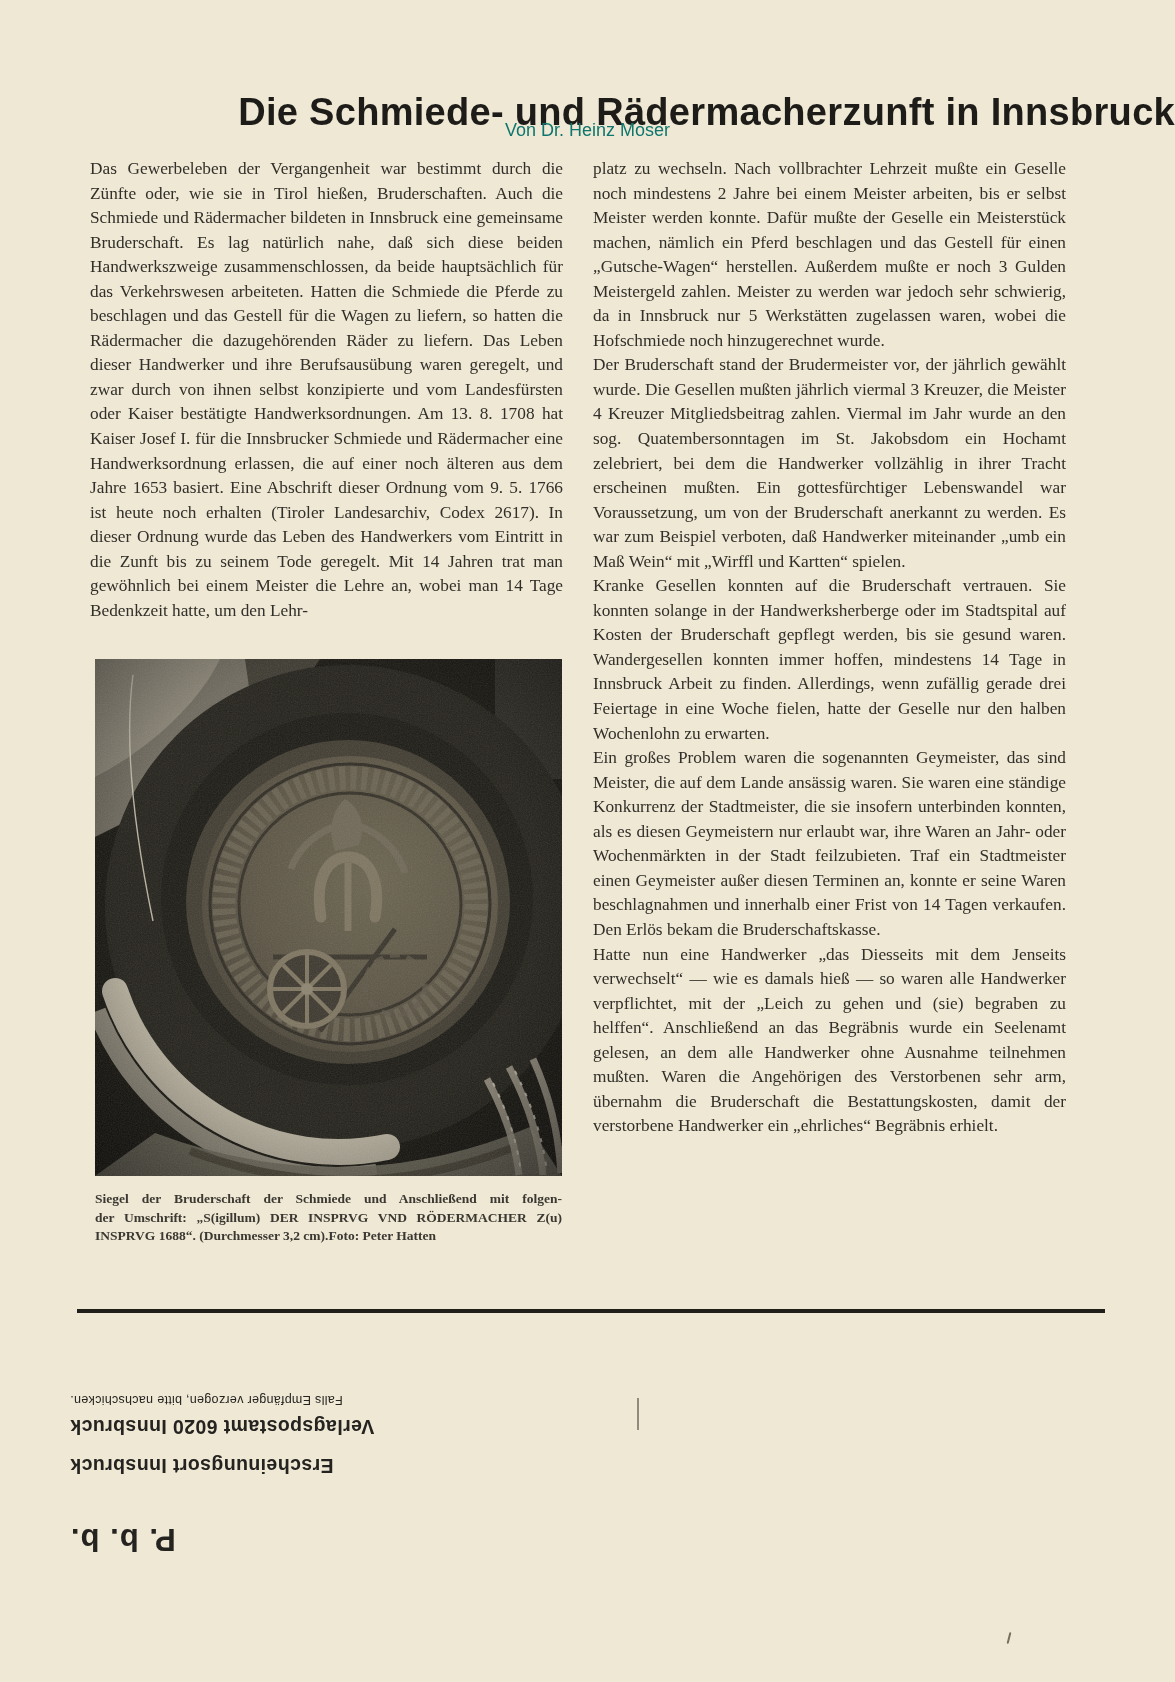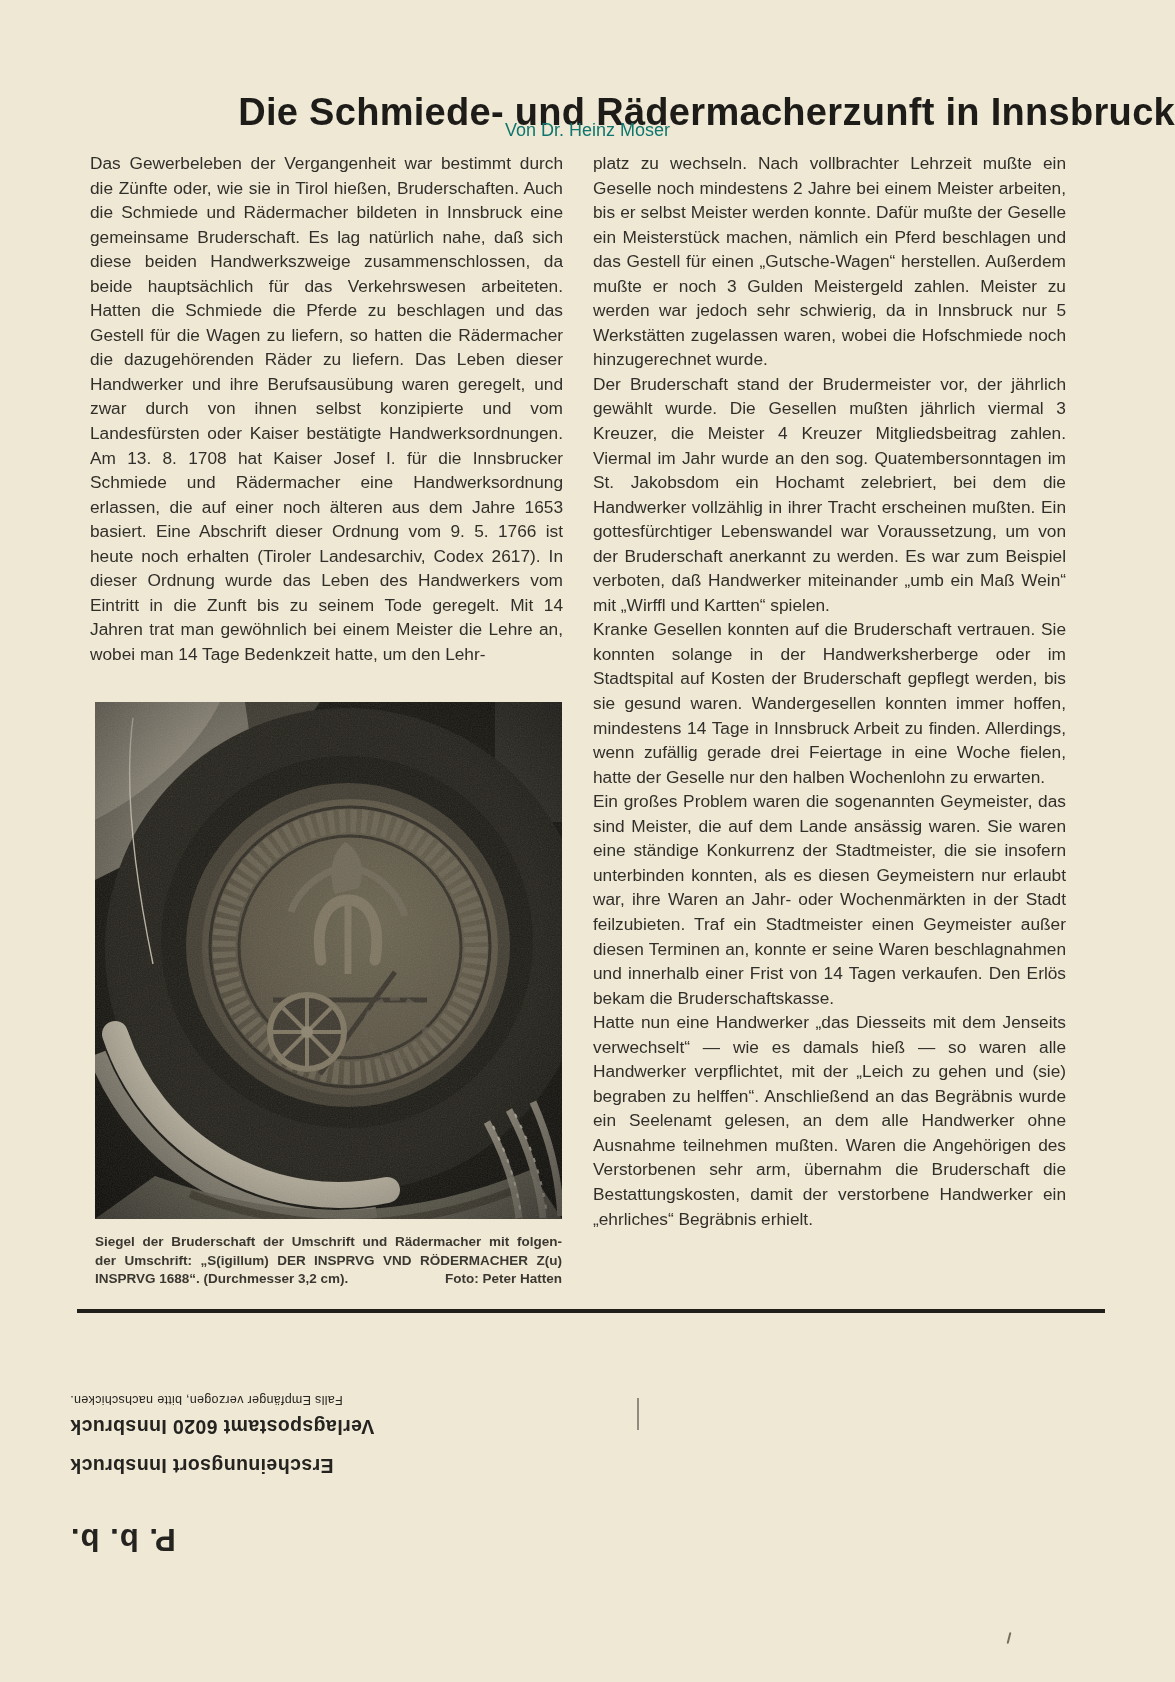--- a/index.html
+++ b/index.html
@@ -16,36 +16,36 @@
     text-align:right;
     font-size:38px; font-weight:bold; letter-spacing:0.3px;
     color:#1d1c18;
   }
   .byline {
     position:absolute; top:120px; left:0; width:1175px;
     text-align:center;
     font-size:18px; color:#0f766e;
   }
   .col {
-    position:absolute; top:151px; width:473px;
+    position:absolute; top:157px; width:473px;
     font-size:17.3px; line-height:24.55px;
-    text-align:justify; color:#312f29;
+    text-align:justify; color:#312f29;font-family:Liberation Serif, serif;
   }
   .col p { margin:0; }
   #left-col  { left:90px; }
   #right-col { left:593px; }
   .photo-wrap { margin-top:36px; margin-left:5px; width:467px; }
   .photo { display:block; width:467px; height:517px; }
   .caption {
     margin-top:14px; width:467px;
     font-size:13.5px; font-weight:bold; line-height:18.5px;
     color:#3b3831;
   }
   .caption .just { text-align:justify; text-align-last:justify; }
-  .caption .row  { display:flex; justify-content:space-between; }
+  .caption .row  { display:flex; }
   .rule {
     position:absolute; left:77px; top:1309px;
     width:1028px; height:4px; background:#201f1a;
   }
   .imprint {
     position:absolute; left:70px; top:1393px; width:335px;
     transform:rotate(180deg);
     text-align:right; color:#242320;
   }
   .imprint-pbb   { font-size:31px; font-weight:bold; letter-spacing:1px; margin-bottom:42px; }
@@ -138,21 +138,21 @@
         <path d="M420,412 C436,444 448,478 452,514"></path>
       </g>
 
       <path d="M38,16 C28,90 42,185 58,262" stroke="#d2cbb9" stroke-width="1.4" fill="none" opacity="0.85"></path>
 
       <rect width="467" height="517" fill="url(#vign)"></rect>
       <rect width="467" height="517" filter="url(#grain)" opacity="0.16"></rect>
     </svg>
 
     <div class="caption">
-      <div class="just">Siegel der Bruderschaft der Umschrift und Rädermacher mit folgen-</div>
+      <div class="just">Siegel der Bruderschaft der Schmiede und Anschließend mit folgen-</div>
       <div class="just">der Umschrift: „S(igillum) DER INSPRVG VND RÖDERMACHER Z(u)</div>
       <div class="row">
         <span>INSPRVG 1688“. (Durchmesser 3,2 cm).</span>
         <span>Foto: Peter Hatten</span>
       </div>
     </div>
   </div>
 </div>
 
 <div id="right-col" class="col">

